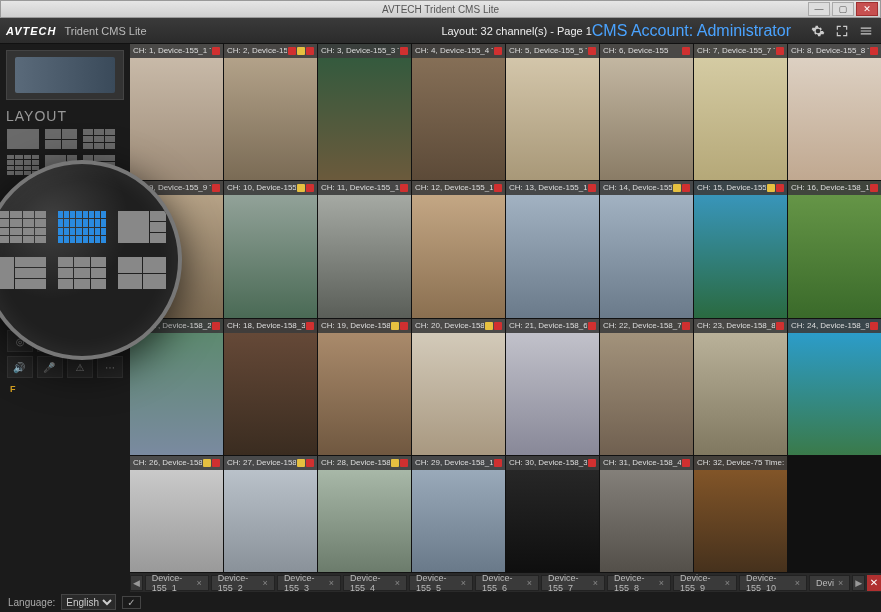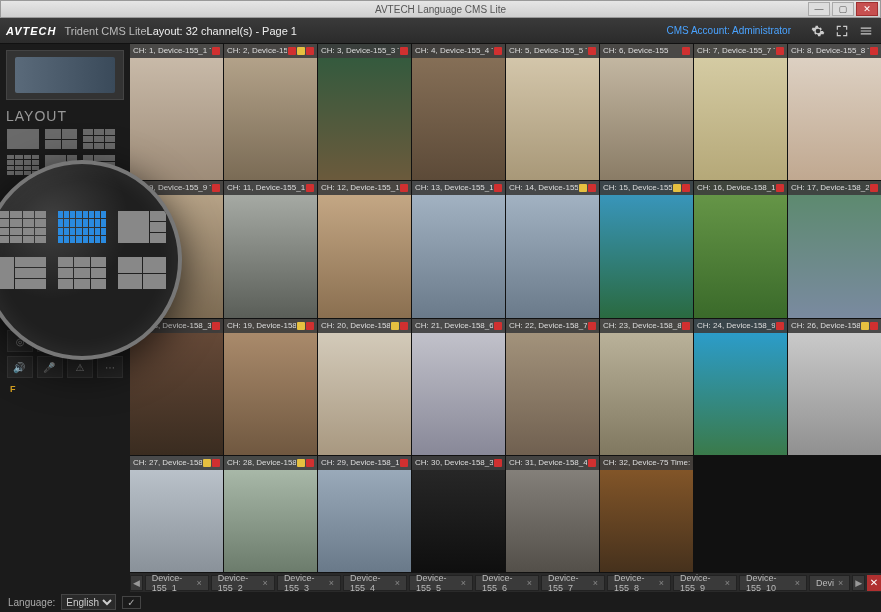--- a/index.html
+++ b/index.html
@@ -6,22 +6,22 @@
   body{background:#1e1e1e;width:881px;height:612px;overflow:hidden;position:relative;}
   
   .titlebar{height:18px;background:linear-gradient(#e6e6e6,#cfcfcf);display:flex;align-items:center;justify-content:center;font-size:10px;color:#555;position:relative;border:1px solid #999;}
   .titlebar .wbtns{position:absolute;right:2px;top:1px;display:flex;gap:2px;}
   .titlebar .wbtn{width:22px;height:14px;background:#ddd;border:1px solid #aaa;font-size:9px;line-height:12px;text-align:center;cursor:pointer;}
   .titlebar .wbtn.close{background:#c75050;color:#fff;border-color:#a03030;}
   
   .appheader{height:26px;background:linear-gradient(#3a3a3a,#2b2b2b);display:flex;align-items:center;color:#ddd;font-size:11px;padding:0 6px;border-bottom:1px solid #111;}
   .brand{font-weight:bold;letter-spacing:1px;color:#fff;font-style:italic;margin-right:8px;}
   .appname{color:#bbb;}
-  .layout-title{flex:1;text-align:left;color:#eee;}
-  .acct{color:#4aa3ff;font-size:10px;margin-right:12px;cursor:pointer;}
+  .layout-title{flex:1;text-align:right;color:#eee;}
+  .acct{color:#4aa3ff;font-size:16px;margin-right:12px;cursor:pointer;}
   .hicon{width:18px;height:18px;margin-left:6px;display:flex;align-items:center;justify-content:center;cursor:pointer;color:#ccc;}
   .hicon svg{width:14px;height:14px;fill:#ccc;}
   
   .appbody{display:flex;height:calc(612px - 18px - 26px - 20px);}
   .sidebar{width:130px;background:#1b1b1b;padding:6px;color:#aaa;font-size:9px;overflow:hidden;}
   .preview{width:118px;height:50px;background:#333;border:1px solid #444;margin-bottom:8px;display:flex;align-items:center;justify-content:center;}
   .preview .mini{width:100px;height:36px;background:linear-gradient(90deg,#5a6a7a,#3a4a5a);border-radius:2px;}
   .seclabel{font-size:14px;letter-spacing:1px;color:#999;margin:4px 0;}
   .layoutgrid{display:grid;grid-template-columns:repeat(3,34px);gap:4px;margin-bottom:10px;}
   .layoutopt{width:34px;height:22px;display:grid;gap:1px;cursor:pointer;padding:1px;}
@@ -100,21 +100,21 @@
   .fg-plaza{background:linear-gradient(#b0c0b0,#607060);}
   .fg-glass{background:linear-gradient(#a0b0c0,#607080);}
   .fg-stair{background:linear-gradient(#2a2a2a,#0a0a0a);}
   .fg-corr{background:linear-gradient(#8a8680,#4a4640);}
   .fg-shop{background:linear-gradient(#8a5a2a,#3a2a1a);}
 </style>
 </head>
 <body>
 
 <div class="titlebar">
-  <span>AVTECH Language CMS Lite</span>
+  <span>AVTECH Trident CMS Lite</span>
   <div class="wbtns">
     <div class="wbtn">—</div>
     <div class="wbtn">▢</div>
     <div class="wbtn close">✕</div>
   </div>
 </div>
 
 <div class="appheader">
   <span class="brand">AVTECH</span>
   <span class="appname">Trident CMS Lite</span>
@@ -280,20 +280,28 @@
           </div>
         </div>
         <div class="cell">
           <div class="img fg-hall"></div>
           <div class="label">
             <span class="txt">CH: 9, Device-155_9  Ti</span>
             <span class="ic red"></span>
           </div>
         </div>
         <div class="cell">
+          <div class="img fg-park"></div>
+          <div class="label">
+            <span class="txt">CH: 10, Device-155</span>
+            <span class="ic yel"></span>
+            <span class="ic red"></span>
+          </div>
+        </div>
+        <div class="cell">
           <div class="img fg-whs"></div>
           <div class="label">
             <span class="txt">CH: 11, Device-155_11</span>
             <span class="ic red"></span>
           </div>
         </div>
         <div class="cell">
           <div class="img fg-resto"></div>
           <div class="label">
             <span class="txt">CH: 12, Device-155_12</span>

